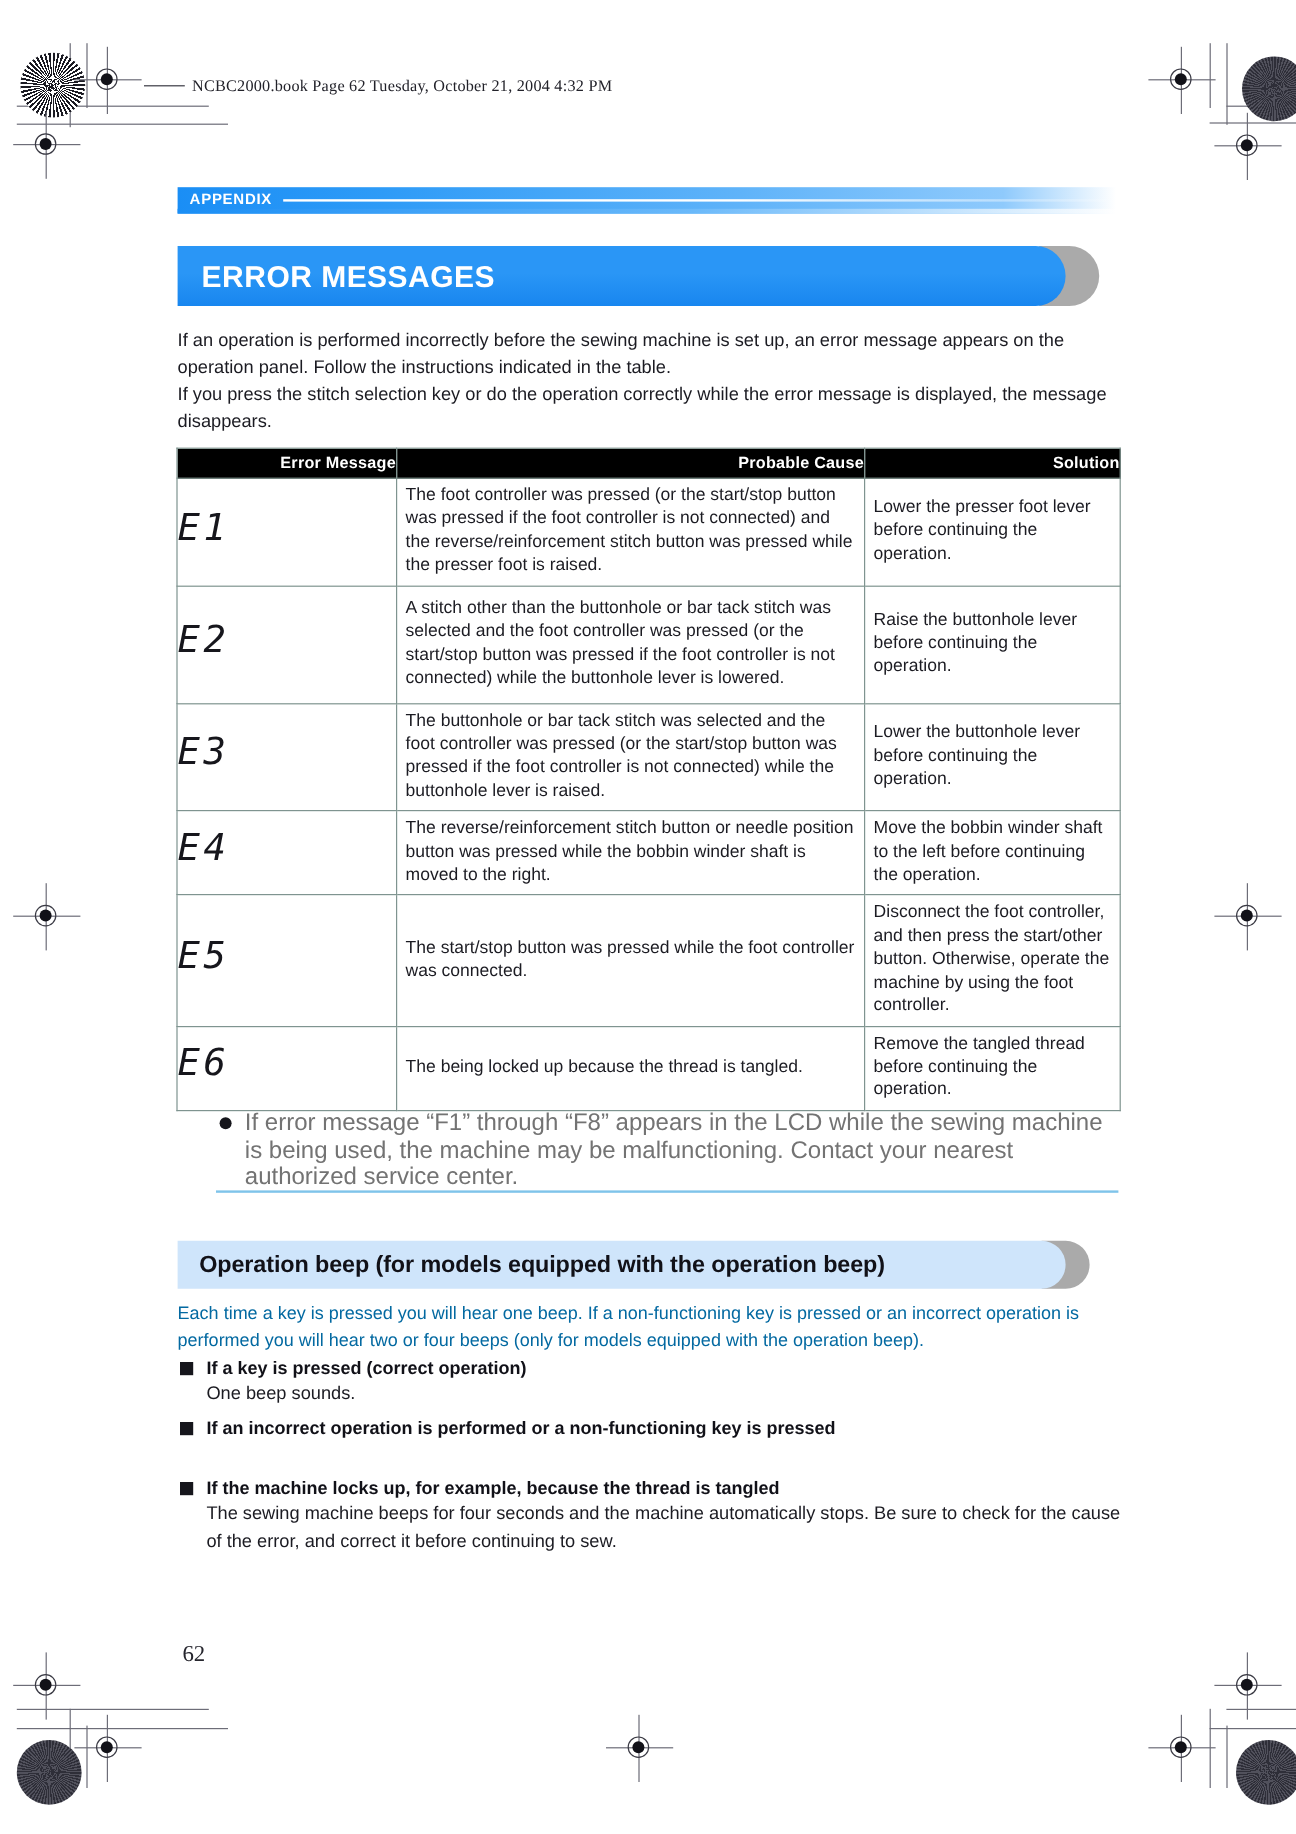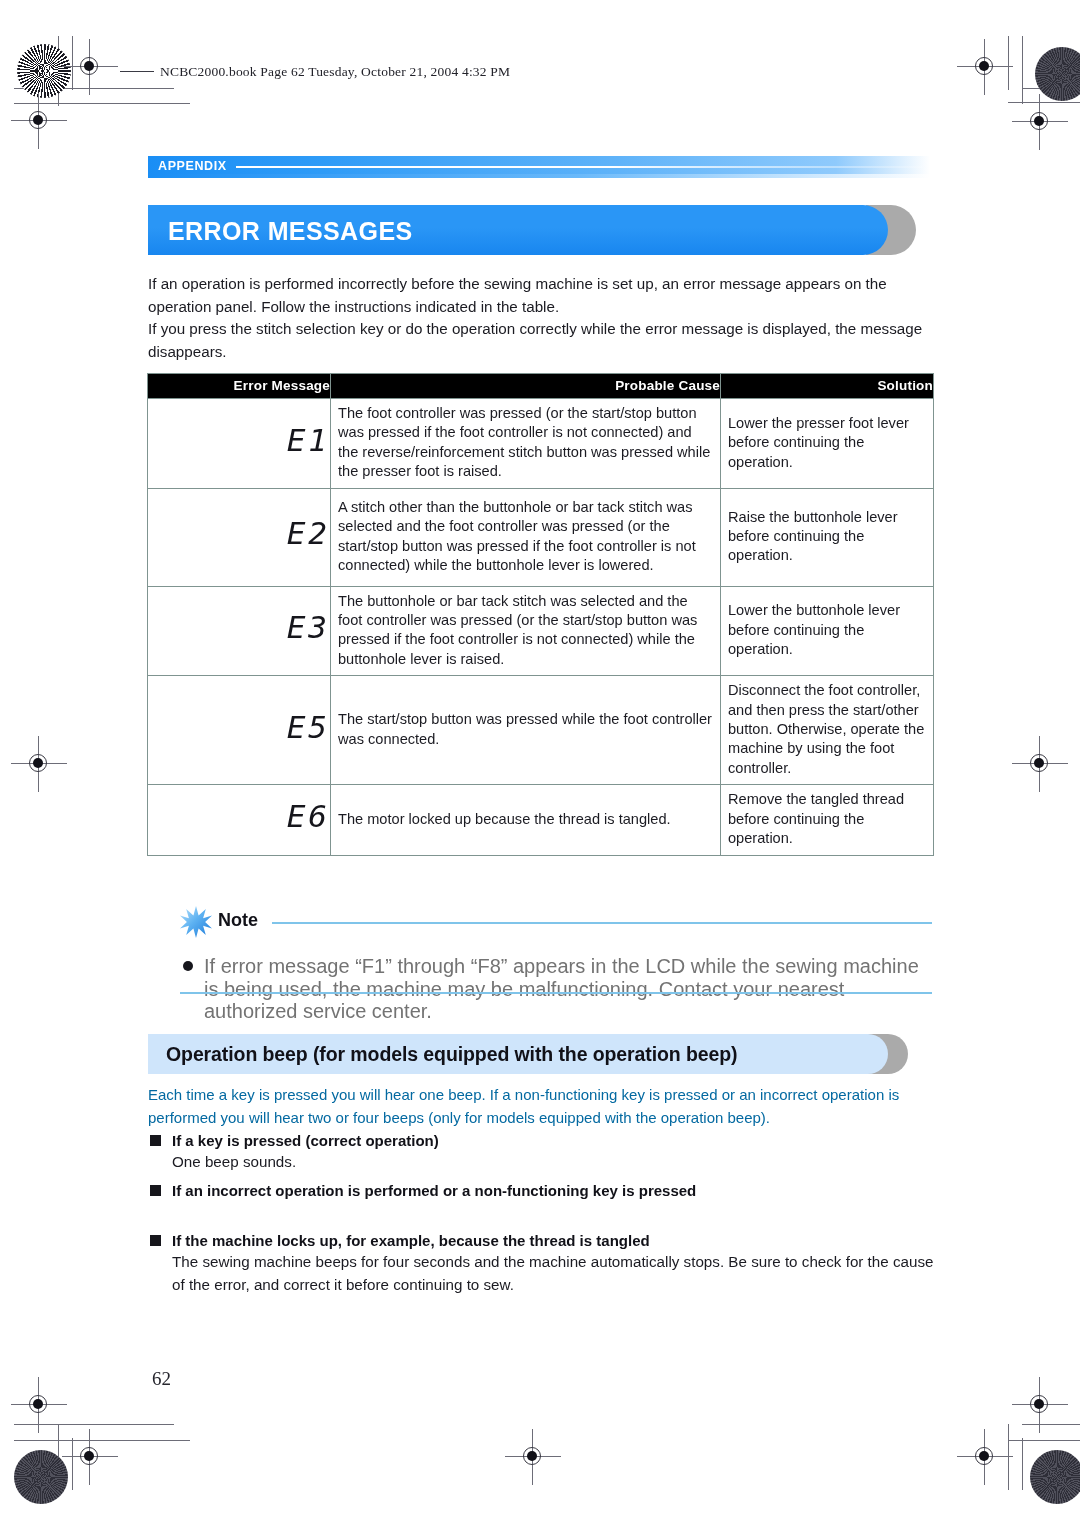--- a/index.html
+++ b/index.html
@@ -187,21 +187,21 @@
   }
   .tbl td {
     border: 1px solid #7f9490;
     vertical-align: middle;
     font-size: 14.6px;
     line-height: 19.4px;
     color: #1b1b22;
     padding: 5px 7px 6px 7px;
   }
   .tbl td.code {
-    text-align: right;
+    text-align: left;
     padding: 0;
   }
   .tbl .lcd {
     font-family: "DejaVu Sans Mono", monospace;
     font-size: 31px;
     font-style: italic;
     font-weight: 500;
     letter-spacing: 3px;
     color: #16161c;
   }
@@ -492,48 +492,39 @@
       <tr style="height:98px;">
         <td class="code"><span class="lcd">E2</span></td>
         <td>A stitch other than the buttonhole or bar tack stitch was selected and the foot controller was pressed (or the start/stop button was pressed if the foot controller is not connected) while the buttonhole lever is lowered.</td>
         <td>Raise the buttonhole lever before continuing the operation.</td>
       </tr>
       <tr style="height:82px;">
         <td class="code"><span class="lcd">E3</span></td>
         <td>The buttonhole or bar tack stitch was selected and the foot controller was pressed (or the start/stop button was pressed if the foot controller is not connected) while the buttonhole lever is raised.</td>
         <td>Lower the buttonhole lever before continuing the operation.</td>
       </tr>
+      <tr style="height:63px;">
+        <td class="code"><span class="lcd">E4</span></td>
+        <td>The reverse/reinforcement stitch button or needle position button was pressed while the bobbin winder shaft is moved to the right.</td>
+        <td>Move the bobbin winder shaft to the left before continuing the operation.</td>
+      </tr>
       <tr style="height:104px;">
         <td class="code"><span class="lcd">E5</span></td>
         <td>The start/stop button was pressed while the foot controller was connected.</td>
         <td>Disconnect the foot controller, and then press the start/other button. Otherwise, operate the machine by using the foot controller.</td>
       </tr>
       <tr style="height:62px;">
         <td class="code"><span class="lcd">E6</span></td>
-        <td>The motor locked up because the thread is tangled.</td>
+        <td>The being locked up because the thread is tangled.</td>
         <td>Remove the tangled thread before continuing the operation.</td>
       </tr>
     </tbody>
   </table>
 
   <div class="note">
-    <div class="note-head">
-      <svg class="note-star" viewBox="0 0 32 32">
-        <defs>
-          <linearGradient id="sg" x1="0" y1="0" x2="1" y2="1">
-            <stop offset="0%" stop-color="#bfe4fb"></stop>
-            <stop offset="45%" stop-color="#5fb3f2"></stop>
-            <stop offset="100%" stop-color="#1a78d8"></stop>
-          </linearGradient>
-        </defs>
-        <polygon points="16,0 18.6,9.4 25.8,2.9 23.1,12.2 32,9.6 25.1,16 32,22.4 23.1,19.8 25.8,29.1 18.6,22.6 16,32 13.4,22.6 6.2,29.1 8.9,19.8 0,22.4 6.9,16 0,9.6 8.9,12.2 6.2,2.9 13.4,9.4" fill="url(#sg)"></polygon>
-      </svg>
-      <div class="note-title">Note</div>
-      <div class="note-rule"></div>
-    </div>
     <div class="note-body">
       <span class="note-bullet"></span>
       <span>If error message “F1” through “F8” appears in the LCD while the sewing machine is being used, the machine may be malfunctioning. Contact your nearest authorized service center.</span>
     </div>
   </div>
   <div class="note-bottom-rule"></div>
 
   <div class="sub-banner">
     <div class="shadow"></div>
     <div class="body"></div>

